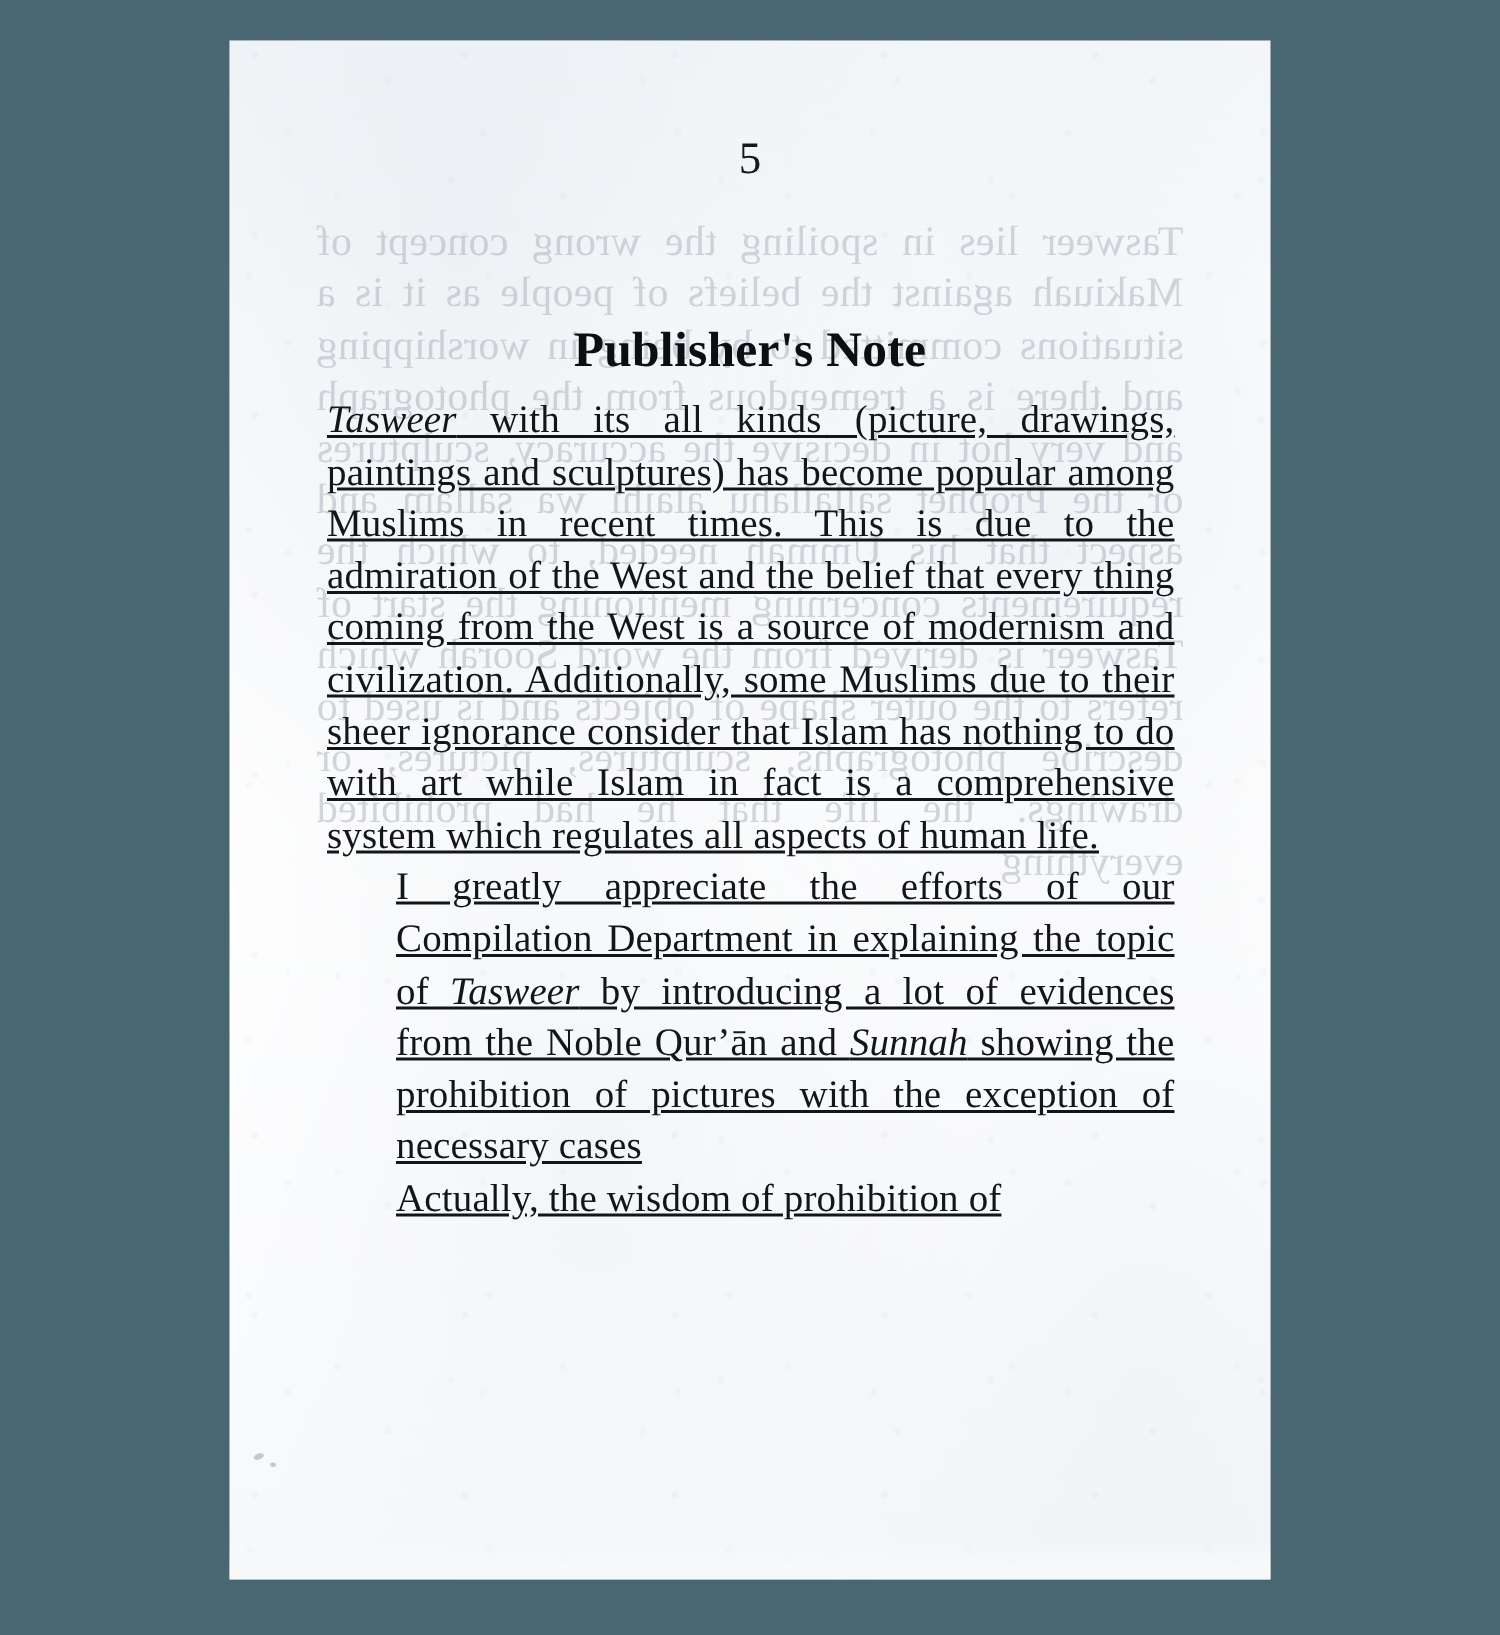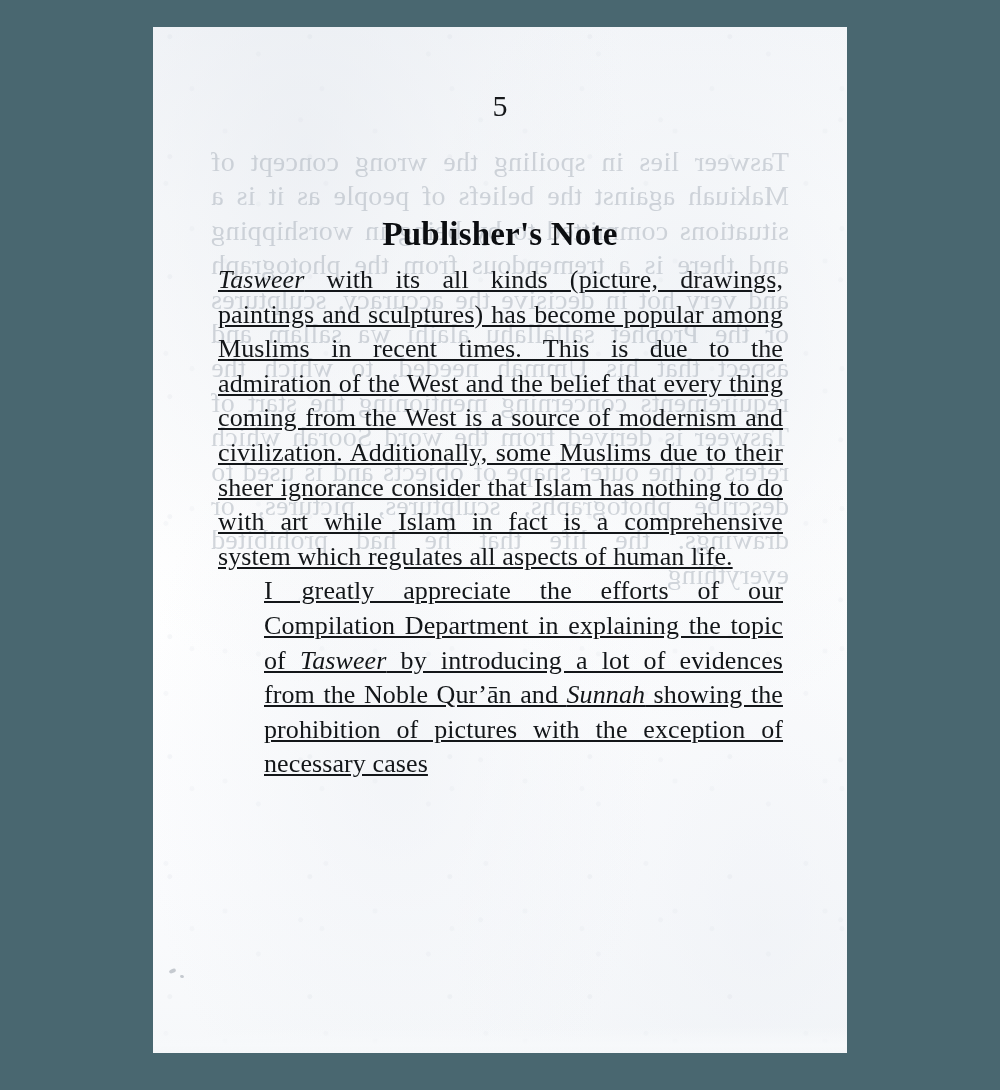--- a/index.html
+++ b/index.html
@@ -160,20 +160,21 @@
     <div id="page-number">5</div>
 
     <div id="section-heading">Publisher's Note</div>
 
     <div id="body-column">
 
       <p class="body-par ragged-last"><span class="ital">Tasweer</span><span> with its all kinds (picture, drawings, paintings and sculptures) has become popular among Muslims in recent times. This is due to the admiration of the West and the belief that every thing coming from the West is a source of modernism and civilization. Additionally, some Muslims due to their sheer ignorance consider that Islam has nothing to do with art while Islam in fact is a comprehensive system which regulates all aspects of human life.</span></p>
 
       <p class="body-par ragged-last"><span>I greatly appreciate the efforts of our Compilation Department in explaining the topic of </span><span class="ital">Tasweer</span><span> by introducing a lot of evidences from the Noble Qur’ān and </span><span class="ital">Sunnah</span><span> showing the prohibition of pictures with the exception of necessary cases</span></p>
 
+      <p class="body-par ragged-last"><span>Actually, the wisdom of prohibition of</span></p>
 
     </div>
   </div>
 
   <span class="speck" id="speck-left-margin"></span>
   <span class="speck" id="speck-left-margin2"></span>
 
   <div id="bottom-edge-fade"></div>
 </div>
 

